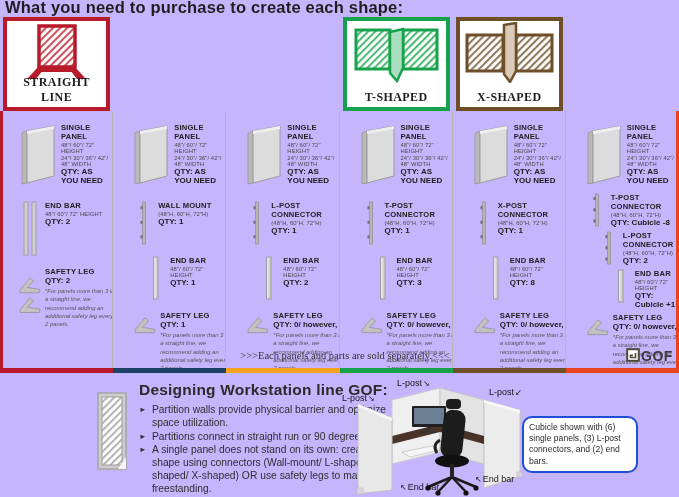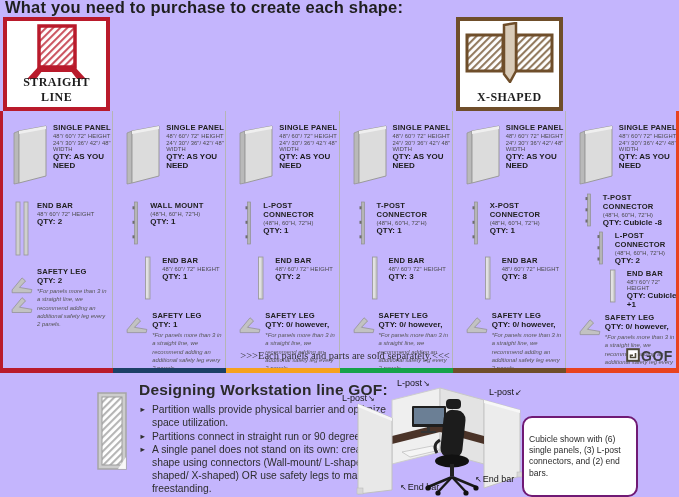--- a/index.html
+++ b/index.html
@@ -6,21 +6,21 @@
   .canvas{position:relative;width:679px;height:497px;background:#c4b5fd;overflow:hidden;
           font-family:"Liberation Sans",sans-serif;color:#232323;}
   .title{position:absolute;left:5px;top:-2px;font-size:16.5px;font-weight:bold;letter-spacing:.2px;color:#1f1f1f;}
   
   .columns{position:absolute;left:0;top:17px;width:679px;height:356px;display:flex;}
   .column{position:relative;flex:1;box-sizing:border-box;}
   .header-box{margin:0 3px;height:86px;border:4px solid var(--c);background:#fff;position:relative;}
   .header-box svg.shape{display:block;margin:1px auto 0;}
   .shape-label{position:absolute;bottom:2px;left:0;right:0;text-align:center;
       font-family:"Liberation Serif",serif;font-weight:bold;font-size:12px;letter-spacing:.4px;color:#1d1d1d;}
-  .parts{position:absolute;top:94px;left:0;right:0;bottom:5px;padding:12px 2px 0 10px;box-sizing:border-box;overflow:hidden;}
+  .parts{position:absolute;top:94px;left:0;right:0;bottom:5px;padding:12px 2px 0 18px;box-sizing:border-box;overflow:hidden;}
   .part{display:flex;align-items:flex-start;}
   .p-icon{flex:none;display:flex;justify-content:center;}
   .p-icon.big{width:40px;}
   .p-icon.small{width:24px;}
   .p-text{padding-left:3px;}
   .p-name{font-size:7.6px;font-weight:bold;letter-spacing:.2px;color:#222;}
   .p-dim{font-size:5.8px;color:#4a4a4a;margin-top:1px;letter-spacing:.1px;}
   .p-qty{font-size:8px;font-weight:bold;margin-top:0;color:#1c1c1c;}
   .p-note{font-size:5.9px;font-style:italic;color:#555;width:70px;line-height:1.4;margin-top:2px;}
   .divider{position:absolute;right:0;top:94px;bottom:0;width:1px;background:#b5b5b5;}
@@ -35,22 +35,22 @@
   .bottom{position:absolute;left:0;top:376px;width:679px;height:121px;}
   .thumb{position:absolute;left:97px;top:16px;}
   .design-text{position:absolute;left:139px;top:5px;width:272px;}
   .design-heading{font-size:15.5px;font-weight:600;color:#2b2b2b;letter-spacing:.2px;}
   .bullets{list-style:none;margin:5px 0 0;padding:0;}
   .bullets li{position:relative;padding-left:13px;font-size:10.3px;line-height:1.24;color:#2e2e2e;margin-bottom:1px;}
   .bullets .arr{position:absolute;left:0;top:1px;font-size:7.5px;color:#2e2e2e;}
   .cubicle{position:absolute;left:336px;top:0;}
   .dlabel{position:absolute;font-size:9px;color:#161616;white-space:nowrap;z-index:2;text-align:right;}
   .dlabel .la{font-size:8px;color:#161616;margin:0 1px;}
-  .callout{position:absolute;left:522px;top:40px;width:102px;border:2px solid #701a75;border-radius:10px;
-      padding:16px 5px;font-size:8.6px;line-height:1.3;color:#2a2a2a;background:#fff;}
+  .callout{position:absolute;left:522px;top:40px;width:102px;border:2px solid #1d4ed8;border-radius:10px;
+      padding:4px 5px;font-size:8.6px;line-height:1.3;color:#2a2a2a;background:#fff;}
 </style>
 </head>
 <body>
 
 <div class="canvas">
   <div class="title">What you need to purchase to create each shape:</div>
 
   <div class="columns" id="columns">
       <div class="column" style="--c: #B91A2B;">
         <div class="header-box">
@@ -237,20 +237,34 @@
               <div class="p-name">SAFETY LEG</div>
               <div class="p-qty">QTY: 0/ however,</div>
               <div class="p-note">*For panels more than 3 in a straight line, we recommend adding an additional safety leg every 2 panels.</div>
             </div>
           </div>
         </div>
         <div class="divider"></div>
         <div class="colorbar"></div>
       </div>
       <div class="column" style="--c: #16A24A;">
+        <div class="header-box">
+          <svg class="shape" width="97" height="61" viewBox="0 0 97 61">
+            <defs>
+              <pattern id="h3" width="5" height="5" patternUnits="userSpaceOnUse" patternTransform="rotate(45)">
+                <rect width="5" height="5" fill="#fff"></rect>
+                <rect width="2.1" height="5" fill="#16A24A" fill-opacity="0.75"></rect>
+              </pattern>
+            </defs>
+            <rect x="8" y="8" width="34" height="39" fill="url(#h3)" stroke="#16A24A" stroke-width="3"></rect>
+      <rect x="55" y="8" width="34" height="39" fill="url(#h3)" stroke="#16A24A" stroke-width="3"></rect>
+      <polygon points="42,10 55,7 55,46 49,59 42,51" fill="#A9DFC0" stroke="#16A24A" stroke-width="2.5"></polygon>
+          </svg>
+          <div class="shape-label">T-SHAPED</div>
+        </div>
         <div class="parts">
           <div class="part" style="margin-bottom: 16px;">
             <div class="p-icon big">
               <svg width="38" height="62" viewBox="0 0 38 62">
                 <polygon points="3,10 8,8 8,60 3,61" fill="#b9b9b9" stroke="#959595" stroke-width="0.8"></polygon>
                 <polygon points="8,8 35,3 35,53 8,60" fill="#dcdcdc" stroke="#9a9a9a" stroke-width="1"></polygon>
                 <polygon points="8,8 35,3 35,6 8,11" fill="#efefef"></polygon>
               </svg>
             </div>
             <div class="p-text">

